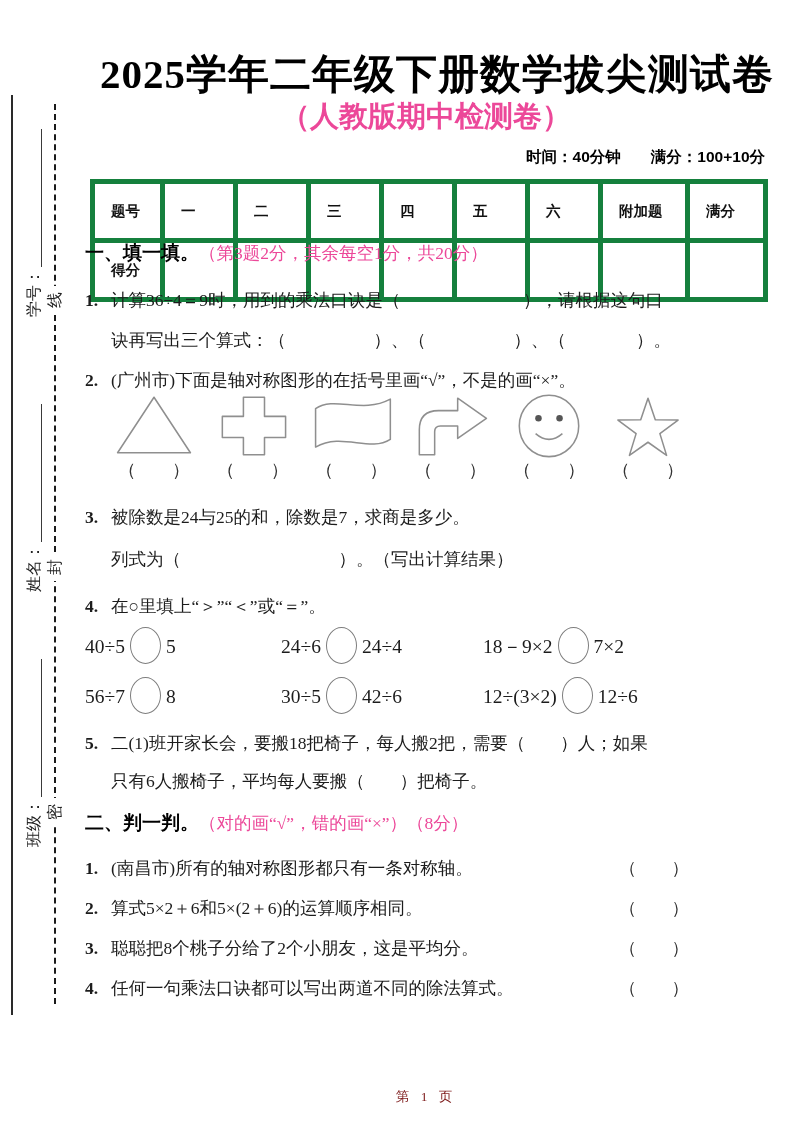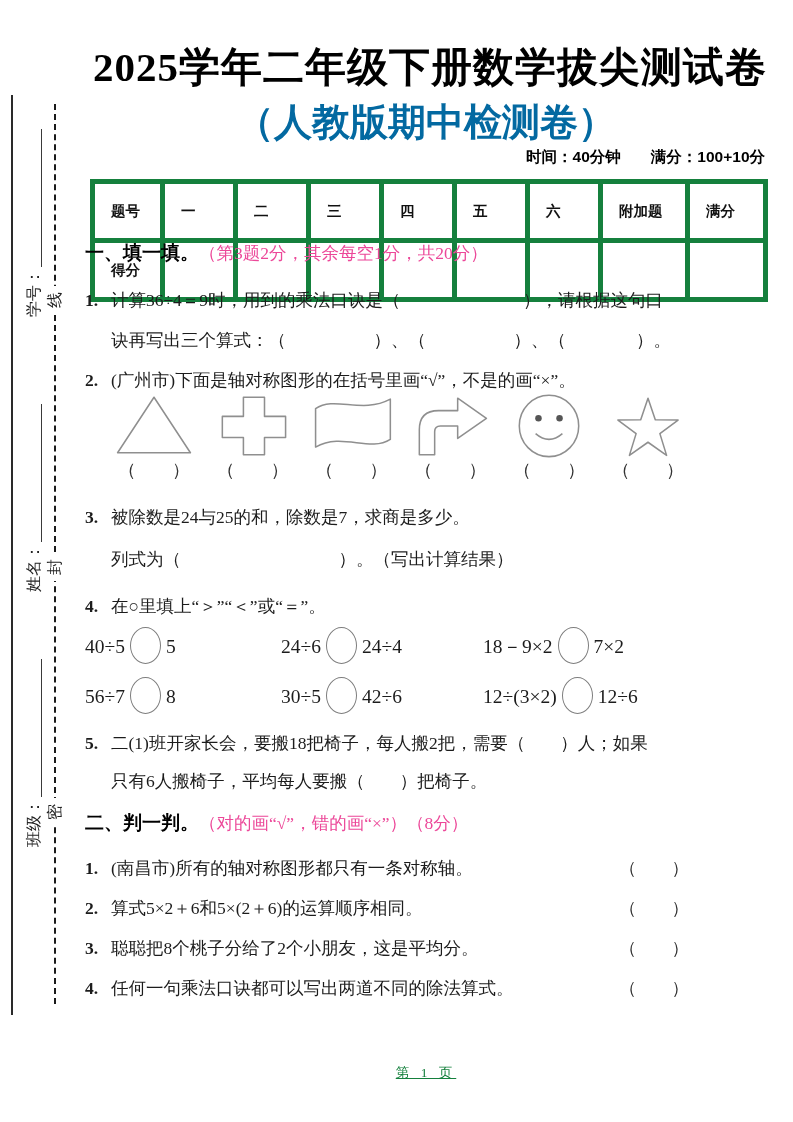--- a/index.html
+++ b/index.html
@@ -17,26 +17,26 @@
   }
   .sblank { display:inline-block; width:138px; height:15px; border-bottom:1.5px solid #3a3a3a; margin-left:2px; }
   .seal-char {
     position:absolute; left:41px; width:28px; height:28px; background:#fff; z-index:3;
     display:flex; align-items:center; justify-content:center; transform:rotate(-90deg);
     font-size:16px; color:#222;
   }
   
   .content { position:absolute; left:85px; top:0; width:682px; height:1122px; }
   .paper-title {
-    position:absolute; top:36px; left:0; width:100%; margin:4px; text-align:center;
+    position:absolute; top:36px; left:0; width:100%; margin:11px; text-align:center;
     font-size:41px; font-weight:900; letter-spacing:1px; color:#000;
   }
   .paper-subtitle {
     position:absolute; top:97px; left:0; width:100%; margin:0; text-align:center;
-    font-size:38px; font-weight:700; color:#0369a1;
+    font-size:29px; font-weight:700; color:#ec4899;
   }
   .meta {
     position:absolute; top:147px; right:2px; 
     font-family:"Liberation Sans","DejaVu Sans",sans-serif; font-weight:bold; font-size:15.5px; color:#000;
   }
   .meta .m2 { margin-left:30px; }
   table.score-table {
     position:absolute; left:5px; top:179px; width:673px; table-layout:fixed;
     border-collapse:collapse; border:2px solid #222;
     font-family:"Liberation Sans","DejaVu Sans",sans-serif; font-size:14.5px; font-weight:bold; color:#111;
@@ -63,21 +63,21 @@
   .cmp-circle {
     display:inline-block; width:29px; height:35px; border:1.5px solid #7d7d7d; border-radius:50%;
     vertical-align:-11px; margin:0 5px;
   }
   
   .judge-list { position:absolute; left:0; top:855px; width:682px; }
   .judge-row { position:relative; display:flex; height:40px; align-items:flex-start; font-size:17.5px; line-height:26px; }
   .judge-row .qno2 { width:26px; font-weight:bold; flex:0 0 26px; }
   .judge-row .jtext { flex:1 1 auto; white-space:nowrap; }
   .judge-row .jans { flex:0 0 auto; margin-right:78px; color:#333; }
-  .footer { position:absolute; left:0; top:1064px; width:100%; text-align:center; font-size:13.5px; color:#15803d; letter-spacing:4px;text-decoration:underline; }
+  .footer { position:absolute; left:0; top:1088px; width:100%; text-align:center; font-size:13.5px; color:#7f1d1d; letter-spacing:4px; }
 </style>
 </head>
 <body>
 
 <div class="page">
 
   <div class="edge-line"></div>
   <div class="seal-line"></div>
 
   <div class="rot-blk" style="width:210px; left:-71px; top:208px;">

